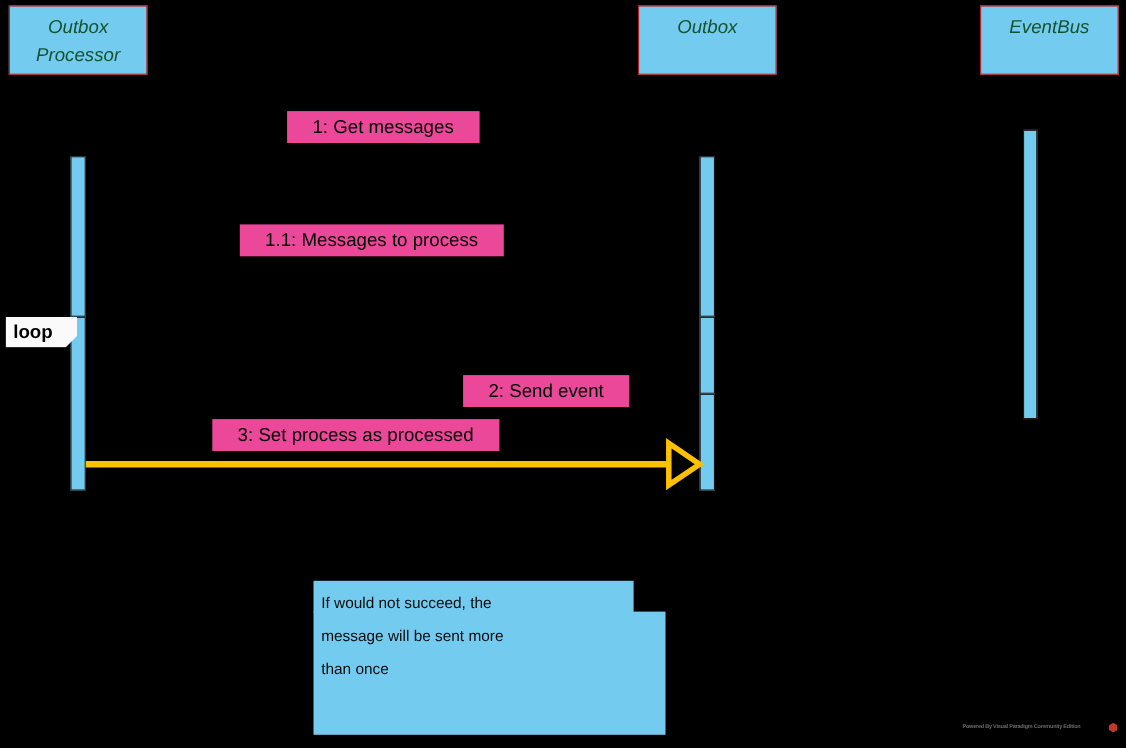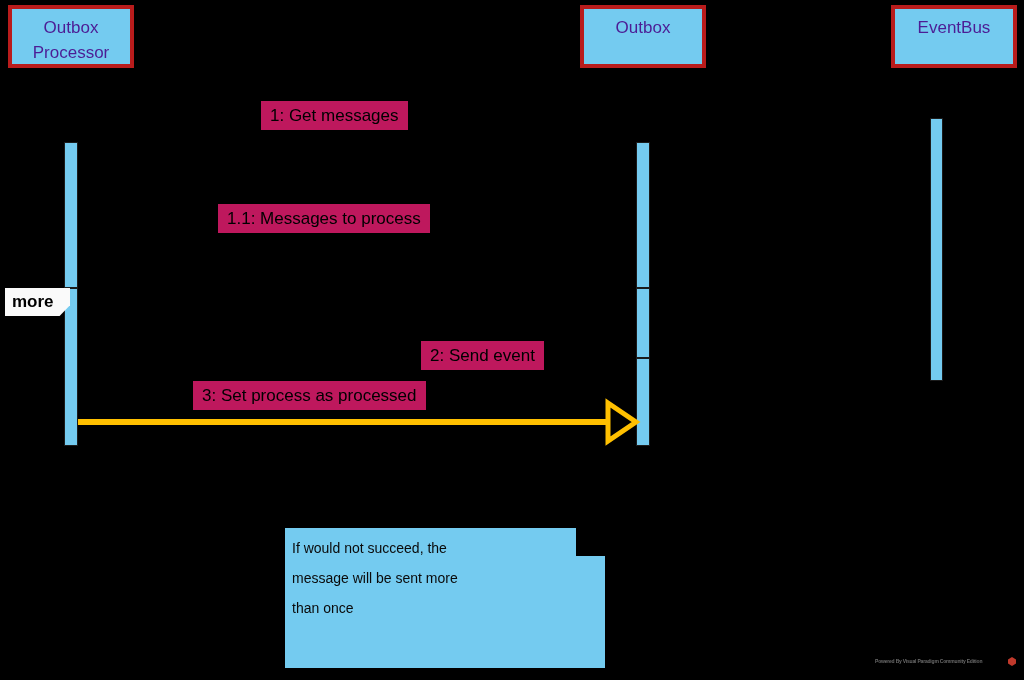--- a/index.html
+++ b/index.html
@@ -17,51 +17,52 @@
     height: 680px;
     background: #000000;
     overflow: hidden;
   }
 
   
   .participant {
     position: absolute;
     box-sizing: border-box;
     background: #74CBF0;
-    border: 4px solid #b91c1c;
-    color: #4c1d95;
+    border: 1px solid #b91c1c;
+    color: #14532d;
     font-size: 17px;
     line-height: 25px;
     text-align: center;
     display: flex;
     flex-direction: column;
     align-items: center;
     justify-content: flex-start;
     padding-top: 6px;
     white-space: pre-line;
+    font-style: italic;
   }
 
   
   .activation {
     position: absolute;
     box-sizing: border-box;
     background: #74CBF0;
     border: 1px solid #1b1b1b;
   }
 
   
   .msg-label {
     position: absolute;
     box-sizing: border-box;
-    background: #be185d;
+    background: #ec4899;
     color: #000000;
     font-size: 17px;
     line-height: 29px;
     height: 29px;
-    padding: 0 9px;
+    padding: 0 23px;
     white-space: nowrap;
   }
 
   
   .arrow-svg {
     position: absolute;
     overflow: visible;
   }
 
   
@@ -138,21 +139,21 @@
 
   <div class="msg-label" style="left:421px; top:321px;margin-top:20px;">2: Send event</div>
 
   <div class="msg-label" style="left:193px; top:381px;">3: Set process as processed</div>
 
   <svg class="arrow-svg" style="left:0px; top:0px; width:1024px; height:680px;">
     <line x1="78" y1="422" x2="609" y2="422" stroke="#FFC000" stroke-width="6"></line>
     <polygon points="608,403 636,422 608,441" fill="none" stroke="#FFC000" stroke-width="5" stroke-linejoin="miter"></polygon>
   </svg>
 
-  <div class="frag-tag" style="left:5px; top:288px; width:65px;">more</div>
+  <div class="frag-tag" style="left:5px; top:288px; width:65px;">loop</div>
 
   <div class="note" style="left:285px; top:528px; width:291px; height:29px;"></div>
   <div class="note" style="left:285px; top:556px; width:320px; height:112px;"></div>
   <div class="note-text" style="left:292px; top:533px; width:300px;">If would not succeed, the
 message will be sent more
 than once</div>
 
   <div class="watermark" style="left:875px; top:658px;">Powered By Visual Paradigm Community Edition</div>
   <div class="watermark-logo" style="left:1008px; top:657px;"></div>
 

